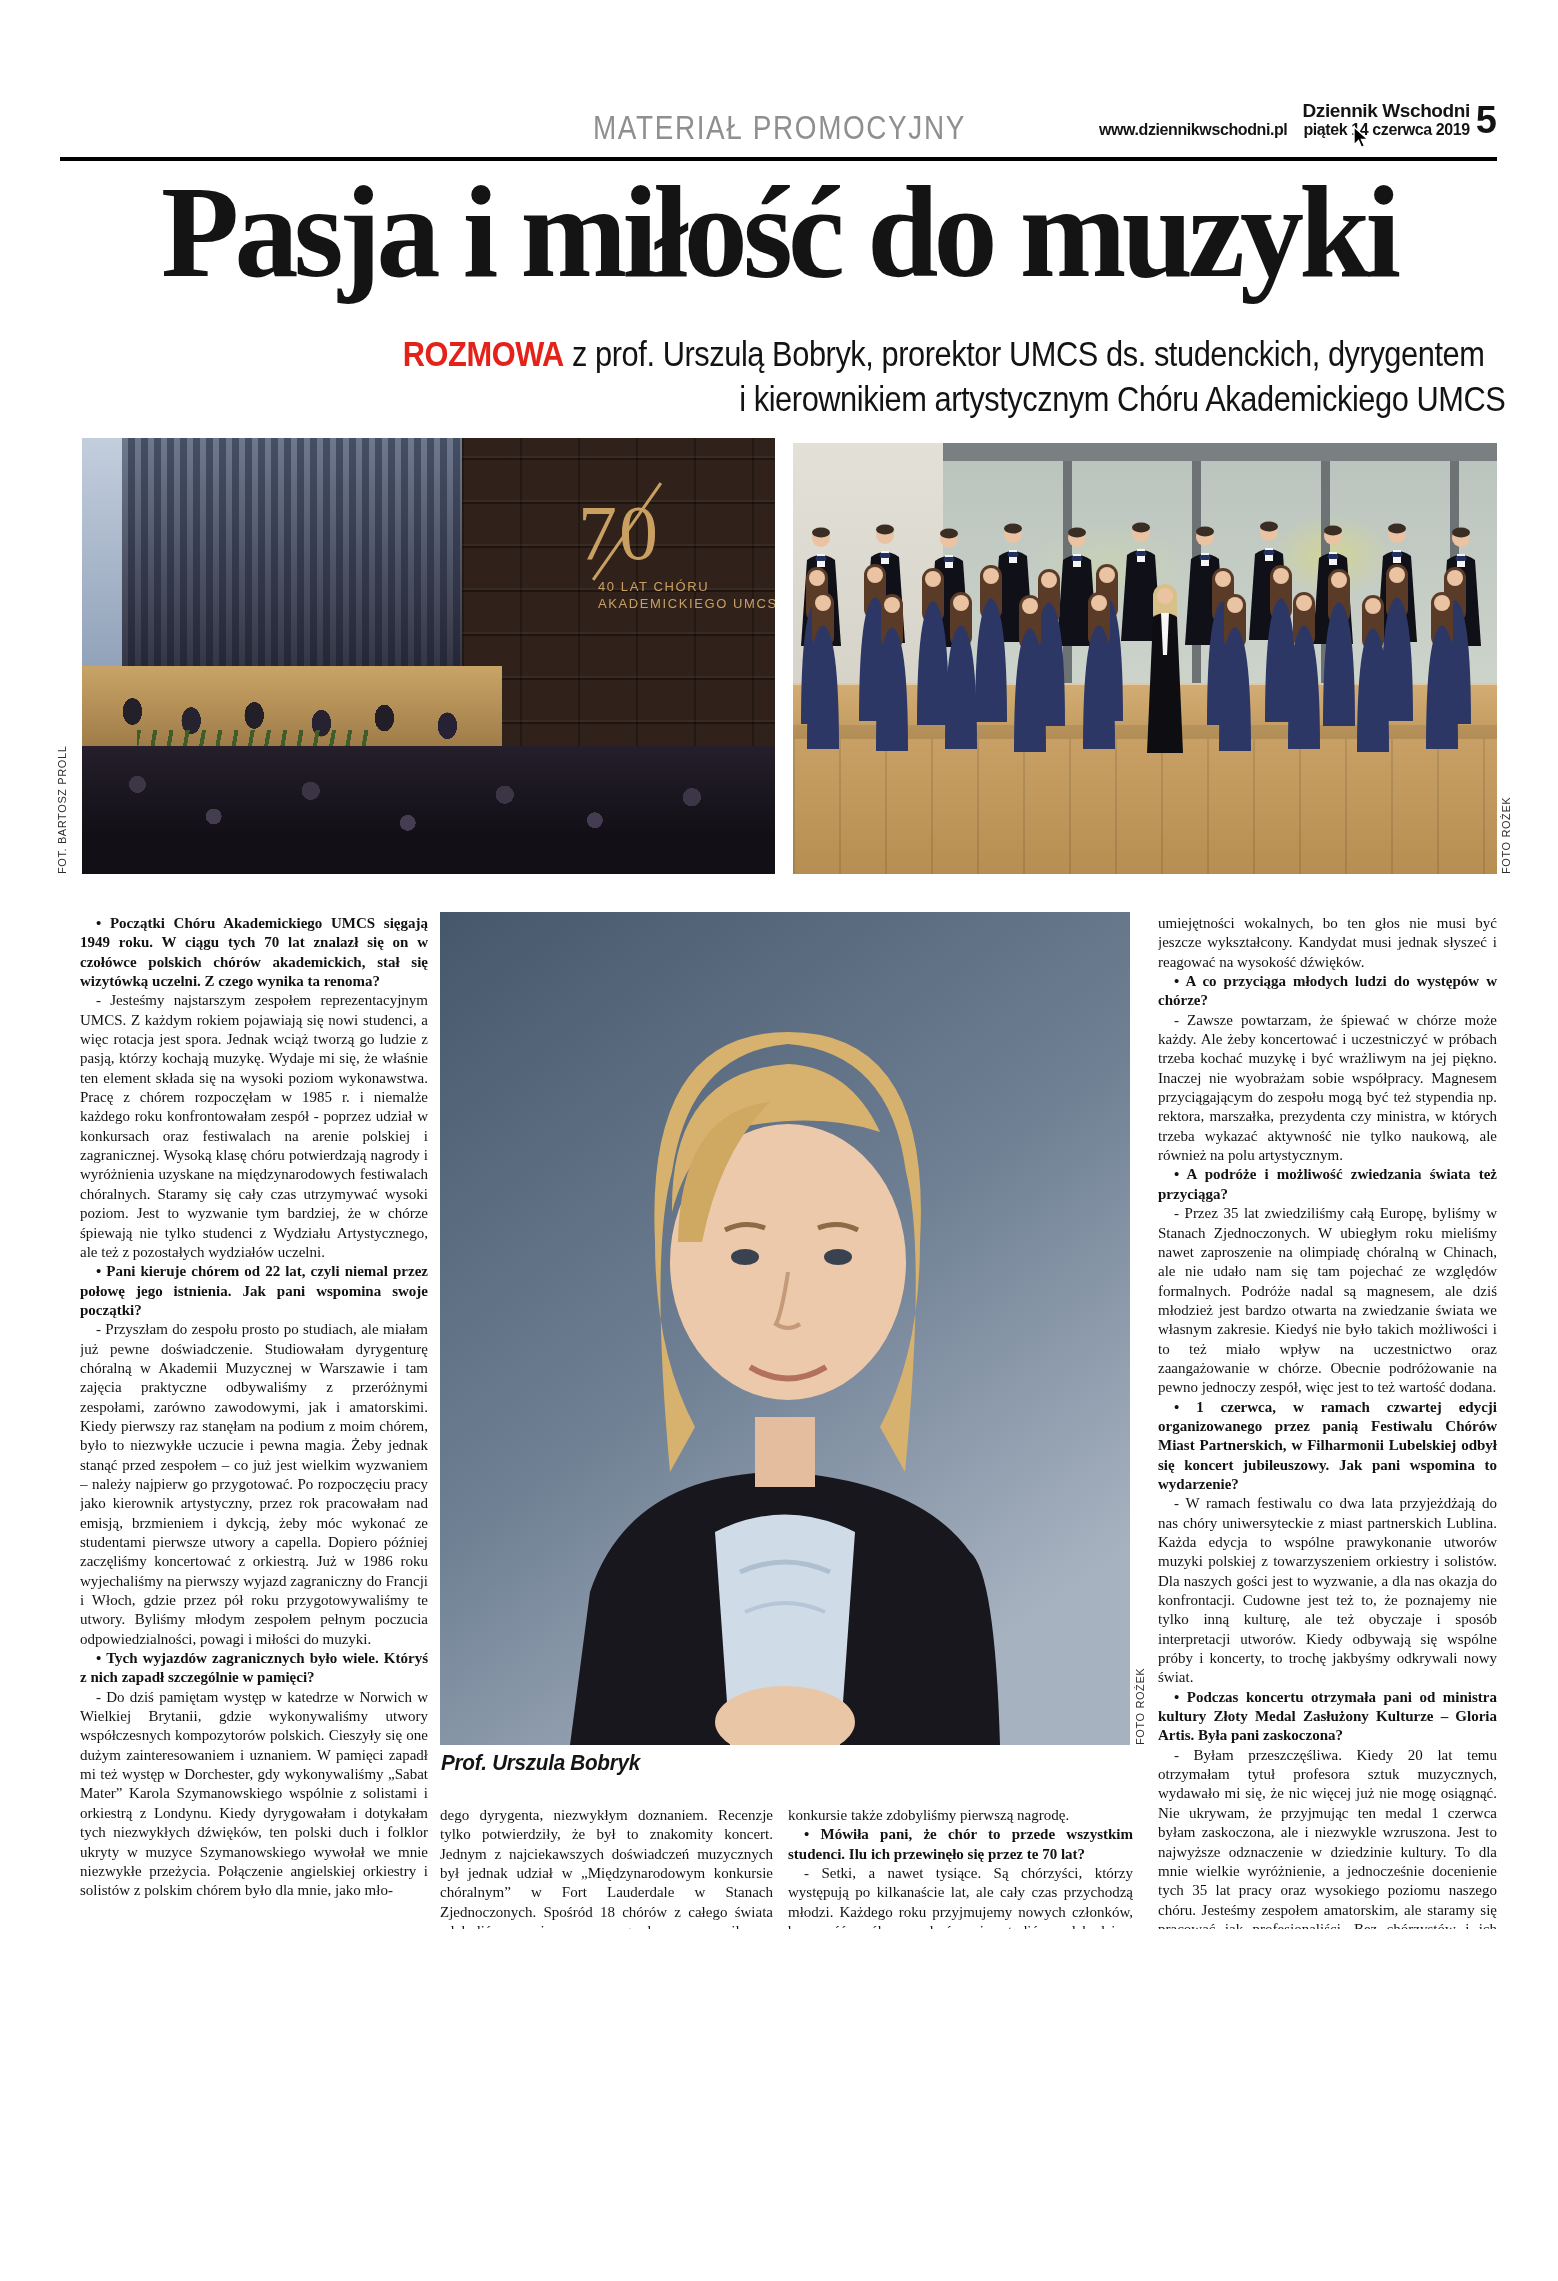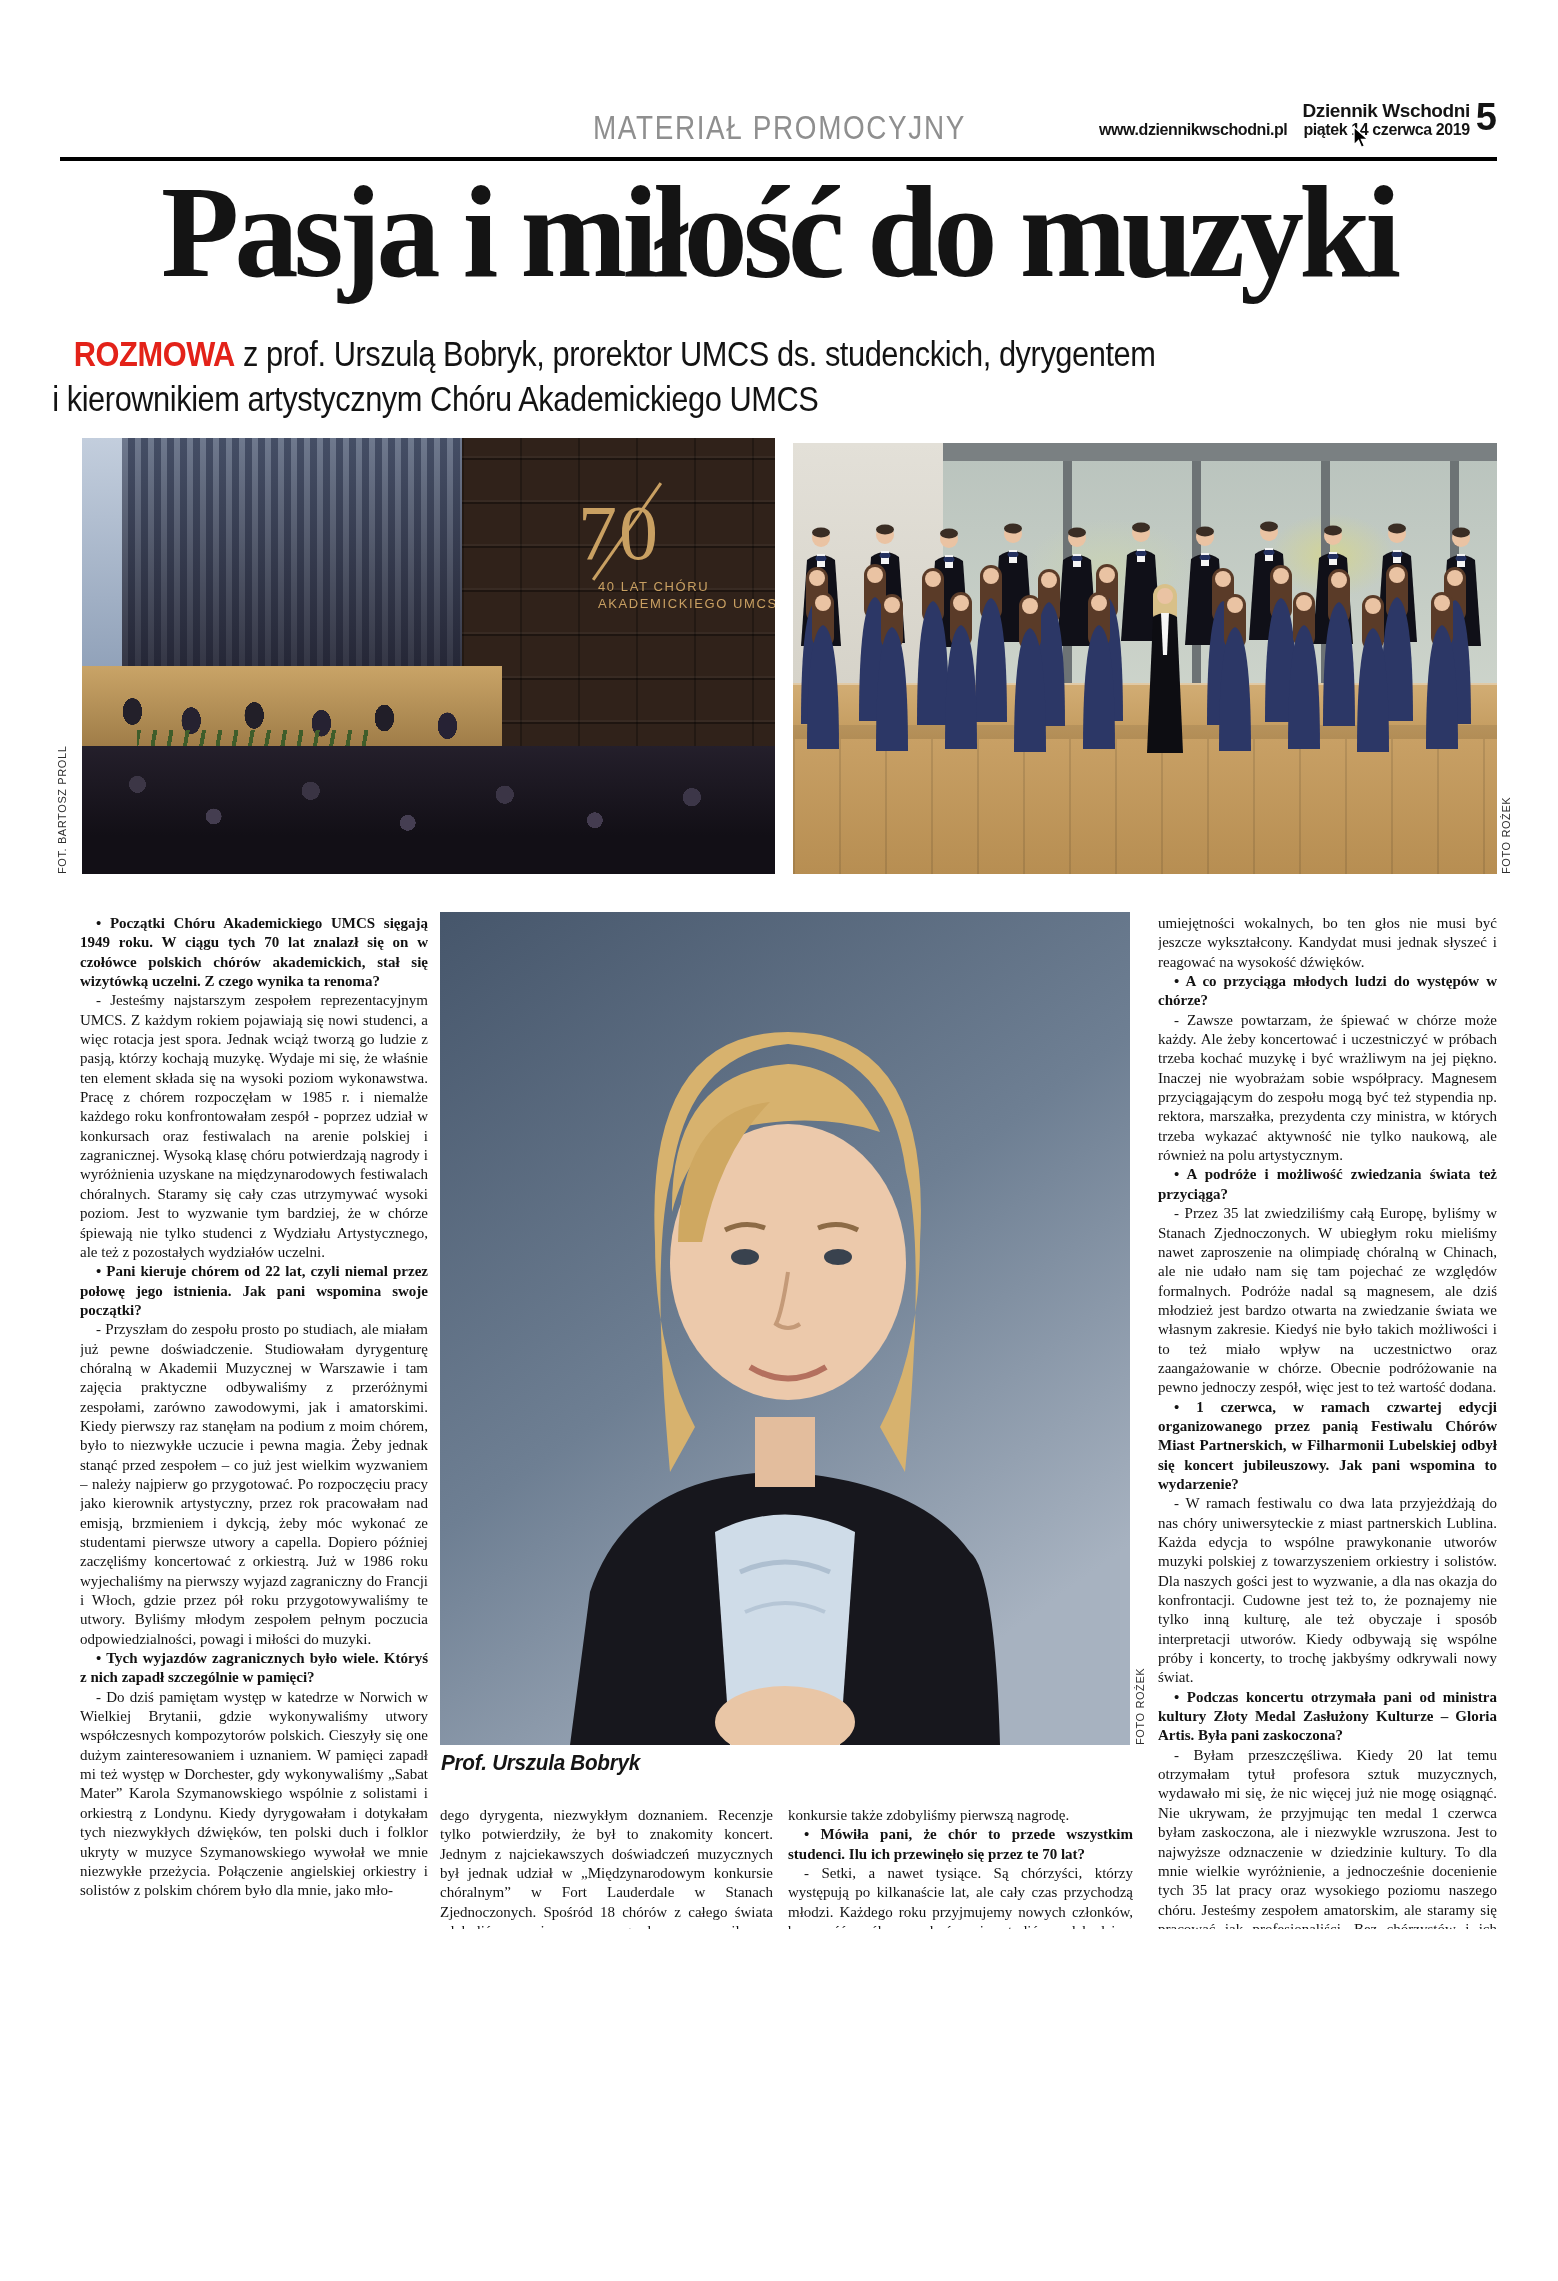--- a/index.html
+++ b/index.html
@@ -4,36 +4,36 @@
 <style>
   html,body{margin:0;padding:0;background:#ffffff;}
   .page{position:relative;width:1558px;height:1929px;background:#fff;overflow:hidden;
         font-family:"Liberation Serif",serif;color:#141414;}
 
   
   .section-label{position:absolute;left:0;right:0;top:108px;text-align:center;}
   .section-label span{display:inline-block;font-family:"Liberation Sans",sans-serif;
       font-size:34px;font-weight:500;color:#8f8f8f;letter-spacing:2px;
       transform:scaleX(.82);transform-origin:center;white-space:nowrap;}
-  .masthead-right{position:absolute;right:61px;top:100px;display:flex;align-items:flex-start;
+  .masthead-right{position:absolute;right:61px;top:100px;display:flex;align-items:center;
       font-family:"Liberation Sans",sans-serif;}
   .mh-lines{text-align:right;}
   .mh-paper{font-size:19px;font-weight:700;letter-spacing:-.4px;line-height:21px;white-space:nowrap;}
   .mh-sub{font-size:16px;font-weight:700;letter-spacing:-.4px;line-height:18px;white-space:nowrap;}
   .mh-sub .www{margin-right:16px;}
   .mh-page{font-size:38px;font-weight:700;line-height:34px;margin-left:6px;}
   .rule{position:absolute;left:60px;top:157px;width:1437px;height:4px;background:#000;}
   .cursor{position:absolute;left:1352px;top:126px;width:22px;height:24px;}
 
   
   .headline{position:absolute;left:60px;width:1437px;top:163px;text-align:center;}
   .headline span{display:inline-block;font-family:"Liberation Serif",serif;font-weight:700;
       font-size:132px;line-height:1.05;letter-spacing:-5px;white-space:nowrap;
       transform:scaleX(.97);transform-origin:center;}
-  .standfirst{position:absolute;left:0;right:0;top:331px;text-align:left;
+  .standfirst{position:absolute;left:0;right:0;top:331px;text-align:right;
       font-family:"Liberation Sans",sans-serif;}
   .sf-line{height:45px;line-height:45px;}
   .sf-line>span{display:inline-block;transform:scaleX(.88);transform-origin:center;
       font-size:35px;letter-spacing:-.5px;white-space:nowrap;color:#131313;}
   .kicker{font-weight:700;}
 
   
   .photo{position:absolute;overflow:hidden;background:#888;}
   #photo-concert{left:82px;top:438px;width:693px;height:436px;background:#241a14;}
   .pc-light{position:absolute;left:0;top:0;width:42px;height:240px;

